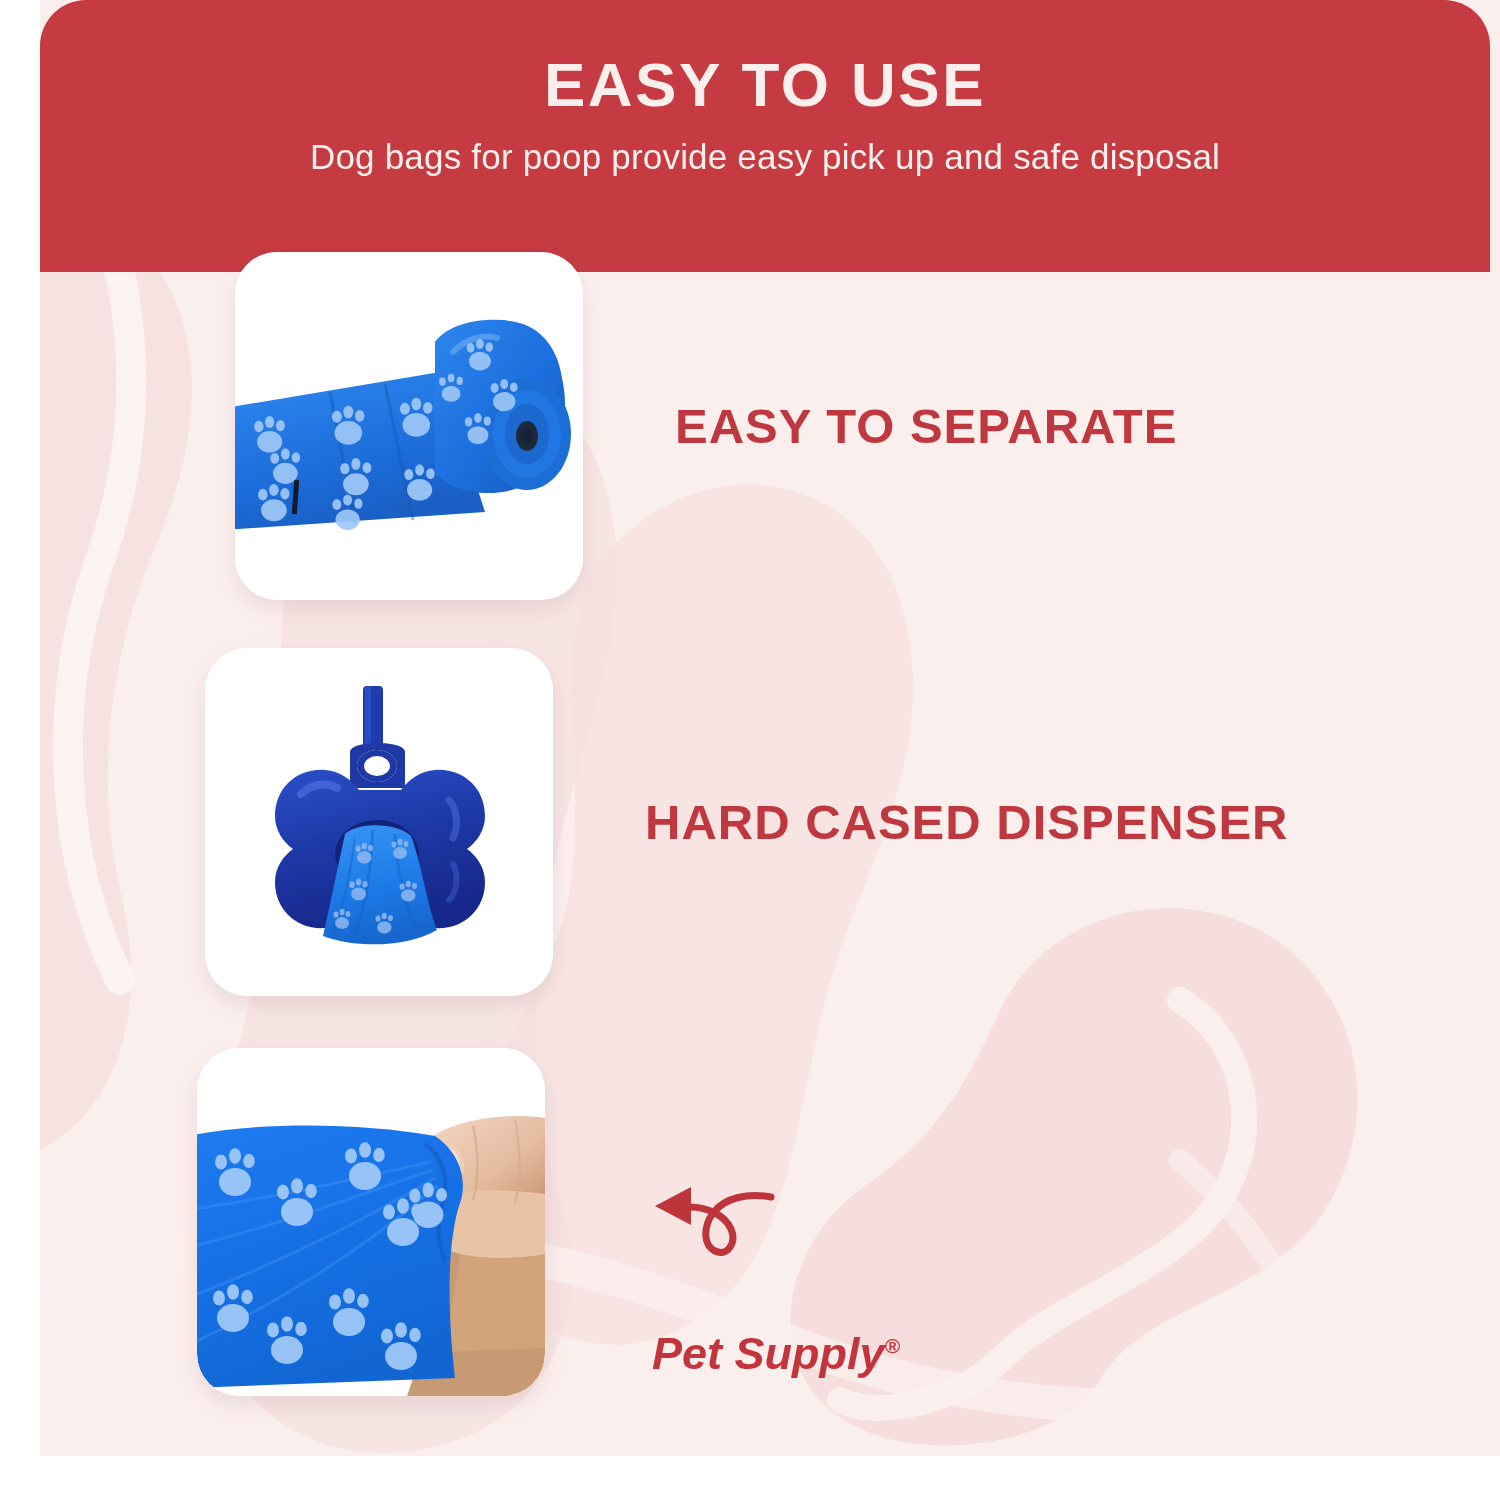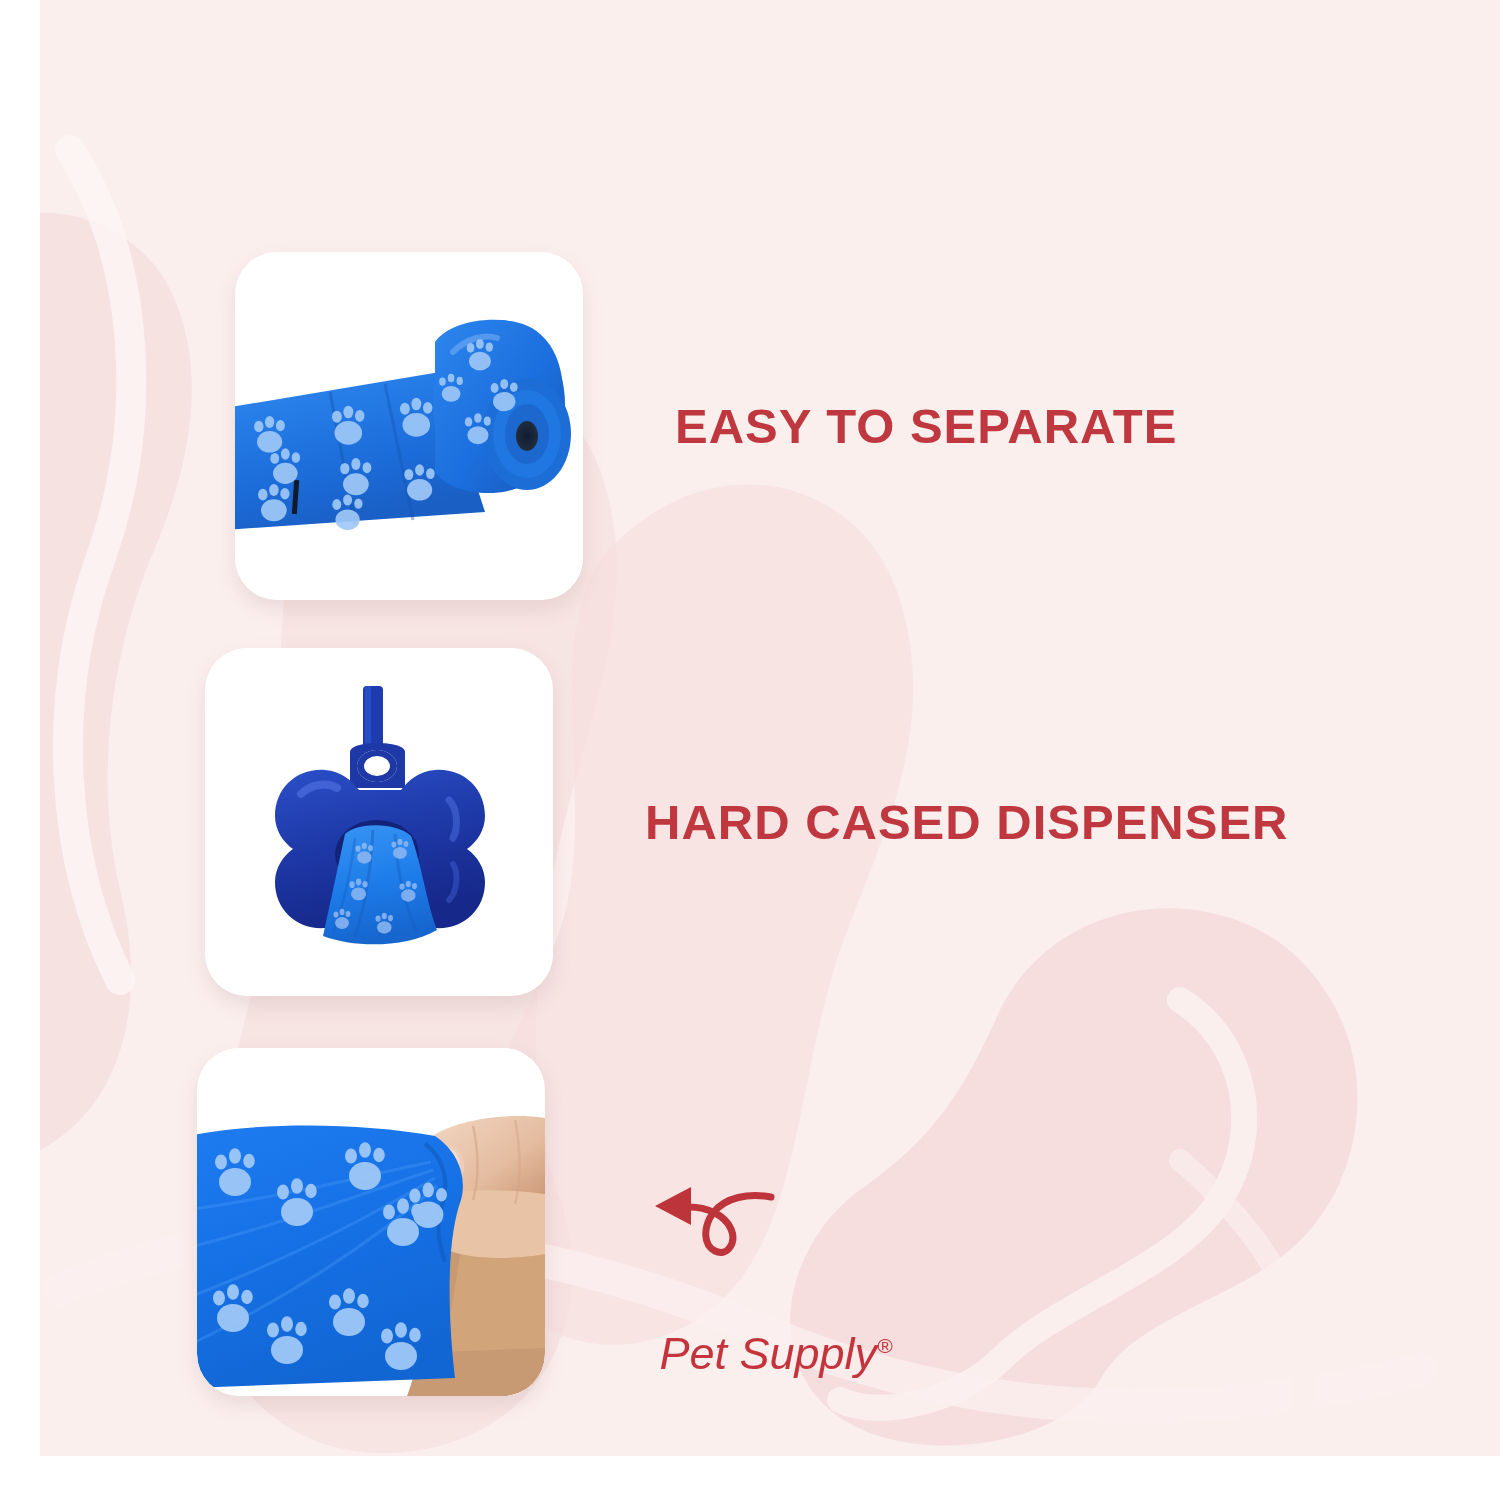--- a/index.html
+++ b/index.html
@@ -137,21 +137,21 @@
     font-size: 61px;
     font-weight: bold;
     font-style: italic;
     letter-spacing: -1px;
     display: block;
   }
   .logo-bottom {
     color: #C4343C;
     font-size: 45px;
     font-style: italic;
-    font-weight: normal;
+    font-weight: bold;
     display: block;
     margin-top: 6px;
     letter-spacing: 0px;
   }
   .logo-reg {
     font-size: 21px;
     vertical-align: super;
   }
 </style>
 </head>
@@ -185,20 +185,24 @@
       <path d="M60,1290 C260,1200 520,1230 760,1330 C960,1415 1180,1430 1420,1370" fill="none" stroke="#FBEFEE" stroke-width="34" stroke-linecap="round" opacity="0.85"></path>
 
       <path d="M1180,1160 C1260,1230 1320,1310 1300,1420" fill="none" stroke="#FBEFEE" stroke-width="22" stroke-linecap="round" opacity="0.7"></path>
 
       <path d="M70,150 C140,260 150,420 100,560 C50,700 60,860 120,980" fill="none" stroke="#FDF6F5" stroke-width="30" stroke-linecap="round" opacity="0.8"></path>
     </svg>
     <div class="margin-left"></div>
     <div class="margin-bottom"></div>
   </div>
 
+  <div class="banner">
+    <div class="banner-title">EASY TO USE</div>
+    <div class="banner-sub">Dog bags for poop provide easy pick up and safe disposal</div>
+  </div>
 
   <div class="row row-1">
     <div class="photo-card">
       <svg viewBox="0 0 348 348" xmlns="http://www.w3.org/2000/svg">
         <defs>
           <linearGradient id="rollG" x1="0" y1="0" x2="1" y2="1">
             <stop offset="0%" stop-color="#2E86EE"></stop>
             <stop offset="55%" stop-color="#1C6FDE"></stop>
             <stop offset="100%" stop-color="#1857B8"></stop>
           </linearGradient>

